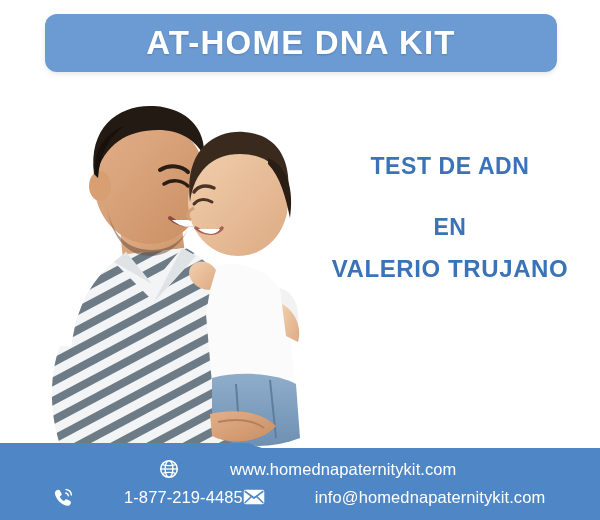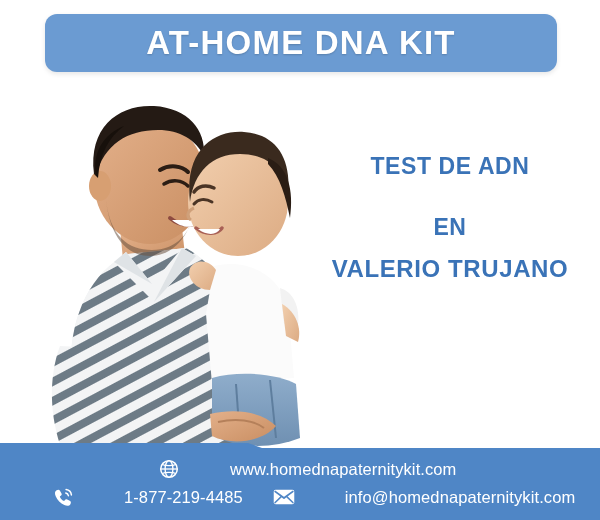--- a/index.html
+++ b/index.html
@@ -77,21 +77,21 @@
     color:#ffffff;
   }
   .row{
     position:absolute;
     display:flex;align-items:center;
     white-space:nowrap;
   }
   .row-web{left:158px;top:18px;}
   .row-bottom{left:52px;top:46px;}
   .grp{display:flex;align-items:center;gap:39px;}
-  .grp + .grp{margin-left:30px;}
+  .grp + .grp{}
   .ic{
     display:inline-flex;align-items:center;justify-content:center;
     width:22px;height:22px;margin-right:11px;flex:none;
   }
   .ic svg{display:block;}
   .ftxt{
     font-size:16.5px;
     font-weight:normal;
     letter-spacing:.1px;
     color:#ffffff;

